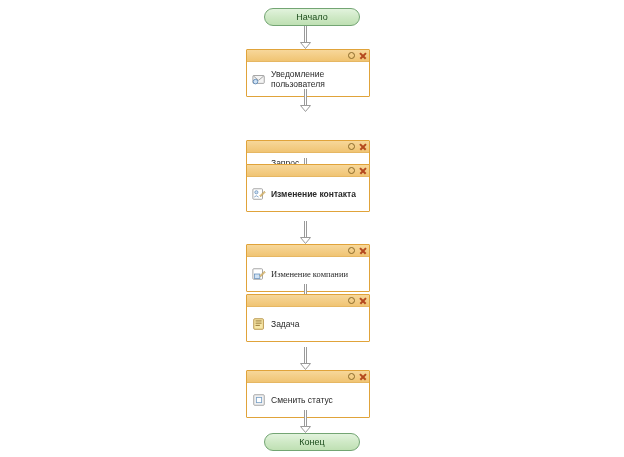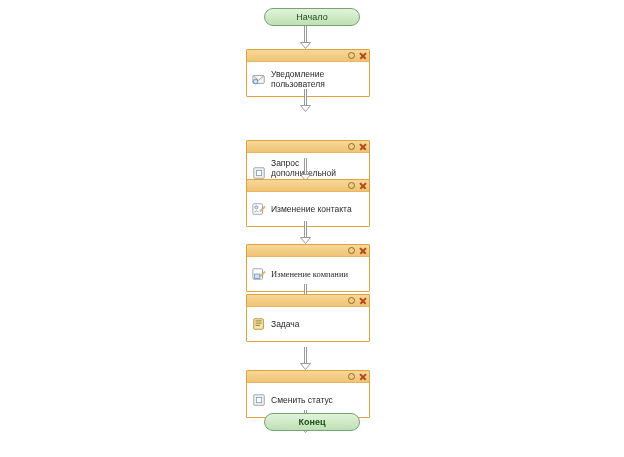--- a/index.html
+++ b/index.html
@@ -204,21 +204,21 @@
       </div>
     </div>
 
     <div class="arrow" style="top:158px; height:23px;">
       <div class="stem" style="height:16px;"></div>
       <svg class="head-outline" style="top:16px;" viewBox="0 0 11 7">
         <polygon points="0.5,0.5 10.5,0.5 5.5,6.5" fill="#ffffff" stroke="#9a9a9a" stroke-width="1"></polygon>
       </svg>
     </div>
 
-    <div class="card" style="top:179px;">
+    <div class="card" style="top:164px;font-weight:bold;">
       <div class="card-header">
         <div class="card-tools">
           <span class="gear-ico"></span>
           <span class="close-ico"></span>
         </div>
       </div>
       <div class="card-body">
         <svg class="node-icon" viewBox="0 0 16 16">
           <rect x="1" y="2" width="11" height="12" rx="1" fill="#ffffff" stroke="#9a9a9a" stroke-width="1"></rect>
           <circle cx="5" cy="6" r="1.8" fill="#cfe2f5" stroke="#5b87b5" stroke-width="0.8"></circle>
@@ -301,18 +301,18 @@
       </div>
     </div>
 
     <div class="arrow" style="top:410px; height:23px;">
       <div class="stem" style="height:16px;"></div>
       <svg class="head-outline" style="top:16px;" viewBox="0 0 11 7">
         <polygon points="0.5,0.5 10.5,0.5 5.5,6.5" fill="#ffffff" stroke="#9a9a9a" stroke-width="1"></polygon>
       </svg>
     </div>
 
-    <div class="terminal" style="top:413px;font-weight:bold;">
+    <div class="terminal" style="top:433px;">
       <span>Конец</span>
     </div>
 
   </div>
 </div>
 
 </body></html>

